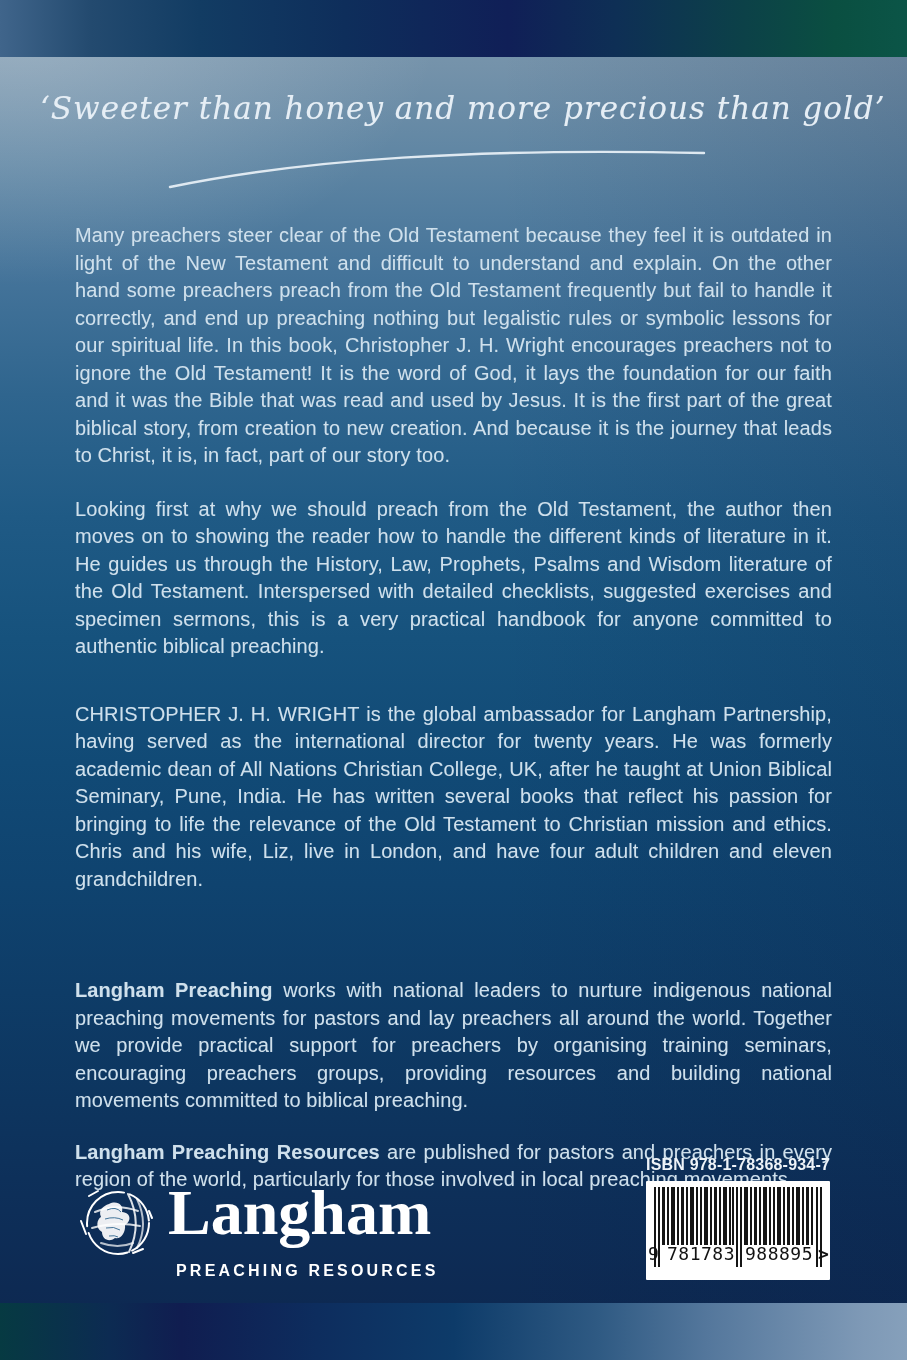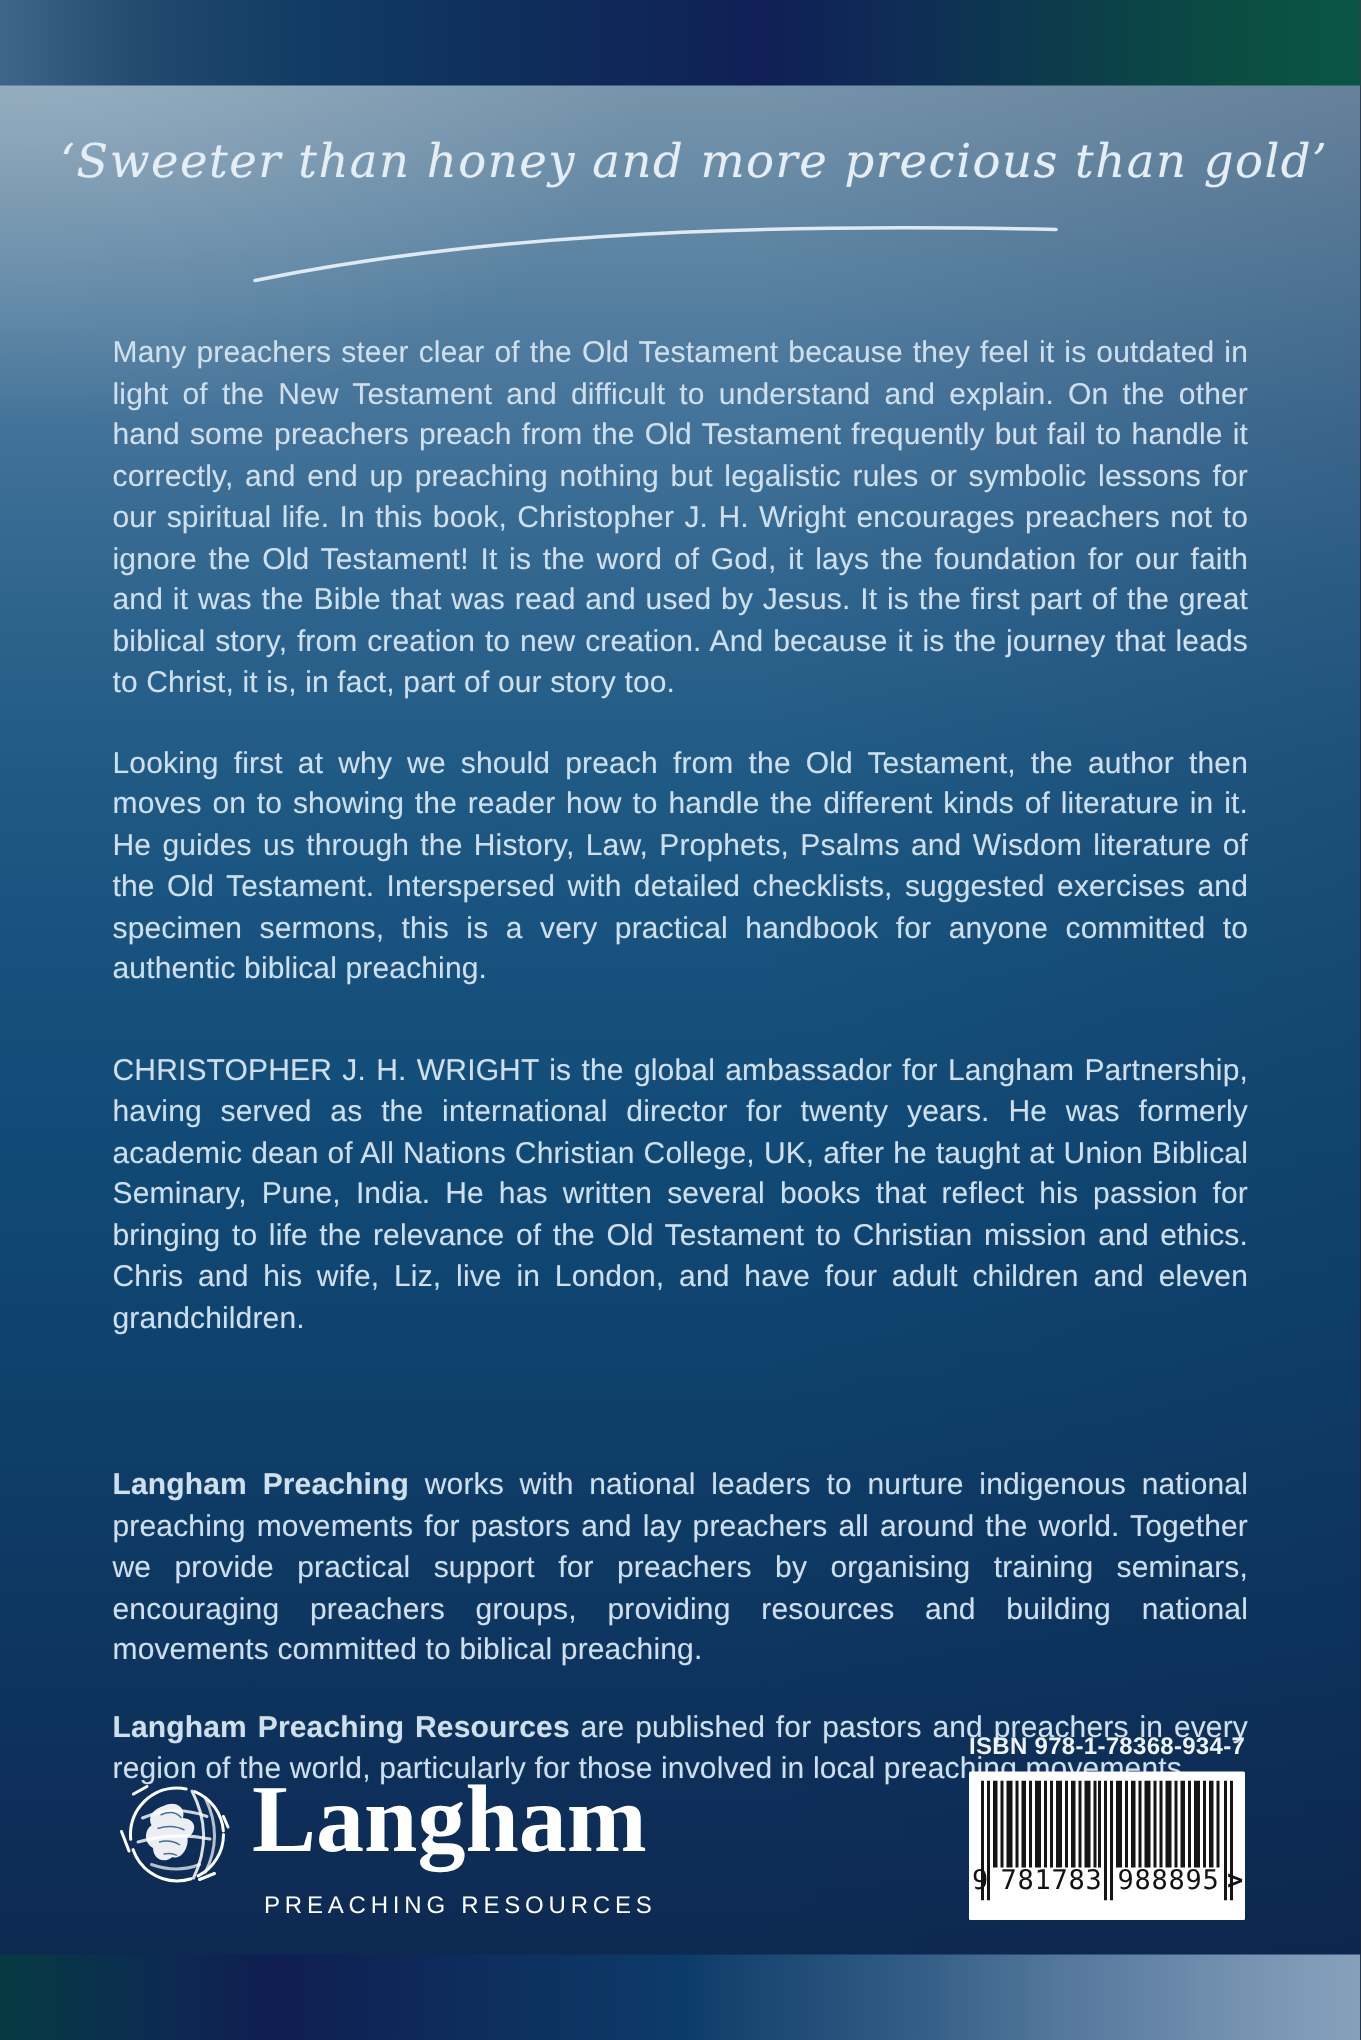--- a/index.html
+++ b/index.html
@@ -37,21 +37,21 @@
 
   .publisher{position:absolute;left:76px;top:1180px;width:360px;height:110px;color:#fff;}
   .globe{position:absolute;left:0;top:3px;}
   .pub-name{
     position:absolute;left:92px;top:-4px;
     font-family:"Liberation Serif",serif;font-weight:700;font-size:64px;
     letter-spacing:0;color:#fff;
   }
   .pub-division{
     position:absolute;left:100px;top:82px;
-    font-size:16px;font-weight:400;letter-spacing:3.2px;color:#fff;white-space:nowrap;
+    font-size:16px;font-weight:700;letter-spacing:3.2px;color:#fff;white-space:nowrap;
   }
 
   .barcode-block{position:absolute;left:646px;top:1156px;width:184px;}
   .isbn-label{
     text-align:center;font-size:16px;font-weight:700;color:#eef3f8;
     letter-spacing:.2px;margin-bottom:7px;white-space:nowrap;
   }
   .barcode-box{position:relative;width:184px;height:99px;background:#fff;border-radius:1px;}
   .bc-bars{position:absolute;left:8px;top:6px;}
   .bc-digits{position:absolute;left:0;top:62px;width:184px;height:24px;

